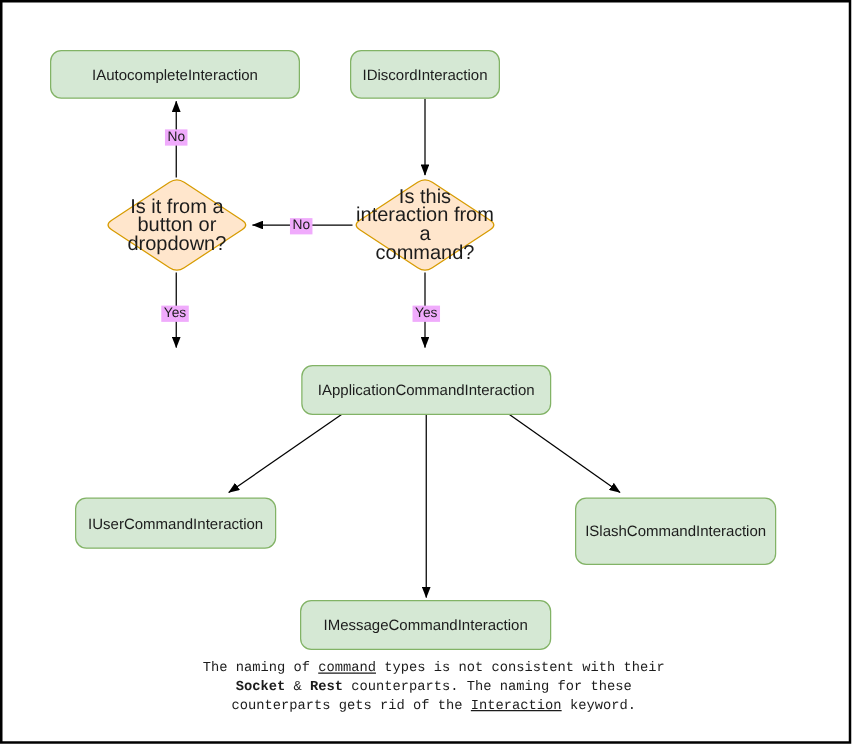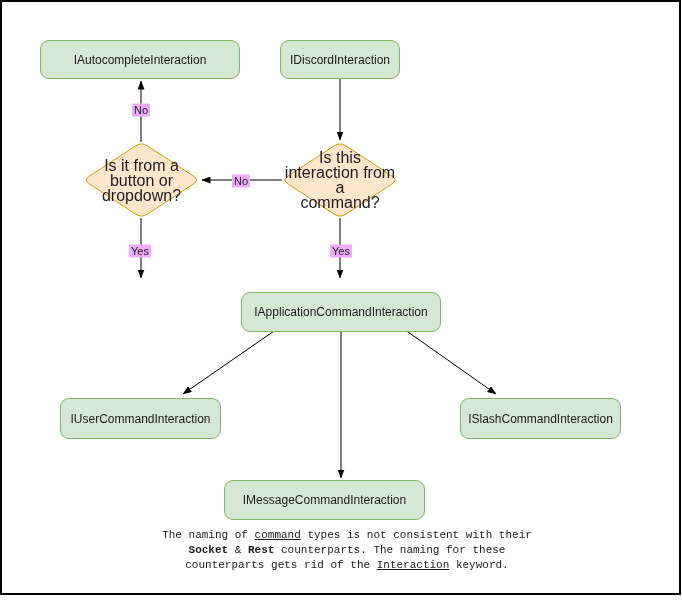--- a/index.html
+++ b/index.html
@@ -69,22 +69,22 @@
     <path class="edge" marker-end="url(#arw)" d="M340,218 L340,278"></path>
     <path class="edge" marker-end="url(#arw)" d="M290,320 L183,394"></path>
     <path class="edge" marker-end="url(#arw)" d="M341,320 L341,478"></path>
     <path class="edge" marker-end="url(#arw)" d="M391,320 L496,394"></path>
   </svg>
 
   <div class="node" style="left:40px;top:40px;width:200px;height:39px;">IAutocompleteInteraction</div>
   <div class="node" style="left:280px;top:40px;width:120px;height:39px;">IDiscordInteraction</div>
   <div class="node" style="left:241px;top:292px;width:200px;height:40px;">IApplicationCommandInteraction</div>
   <div class="node" style="left:60px;top:398px;width:161px;height:41px;">IUserCommandInteraction</div>
-  <div class="node" style="left:460px;top:398px;width:161px;height:41px;">ISlashCommandInteraction</div>
-  <div class="node" style="left:224px;top:480px;width:201px;height:40px;">IMessageCommandInteraction</div>
+  <div class="node" style="left:460px;top:398px;width:161px;height:54px;">ISlashCommandInteraction</div>
+  <div class="node" style="left:240px;top:480px;width:201px;height:40px;">IMessageCommandInteraction</div>
 
   <div class="decision-label" style="left:83px;top:142px;width:117px;height:76px;">Is it from a
 button or
 dropdown?</div>
   <div class="decision-label" style="left:282px;top:142px;width:116px;height:76px;">Is this
 interaction from a
 command?</div>
 
   <span class="edge-label" style="left:141px;top:110px;">No</span>
   <span class="edge-label" style="left:241px;top:181px;">No</span>

